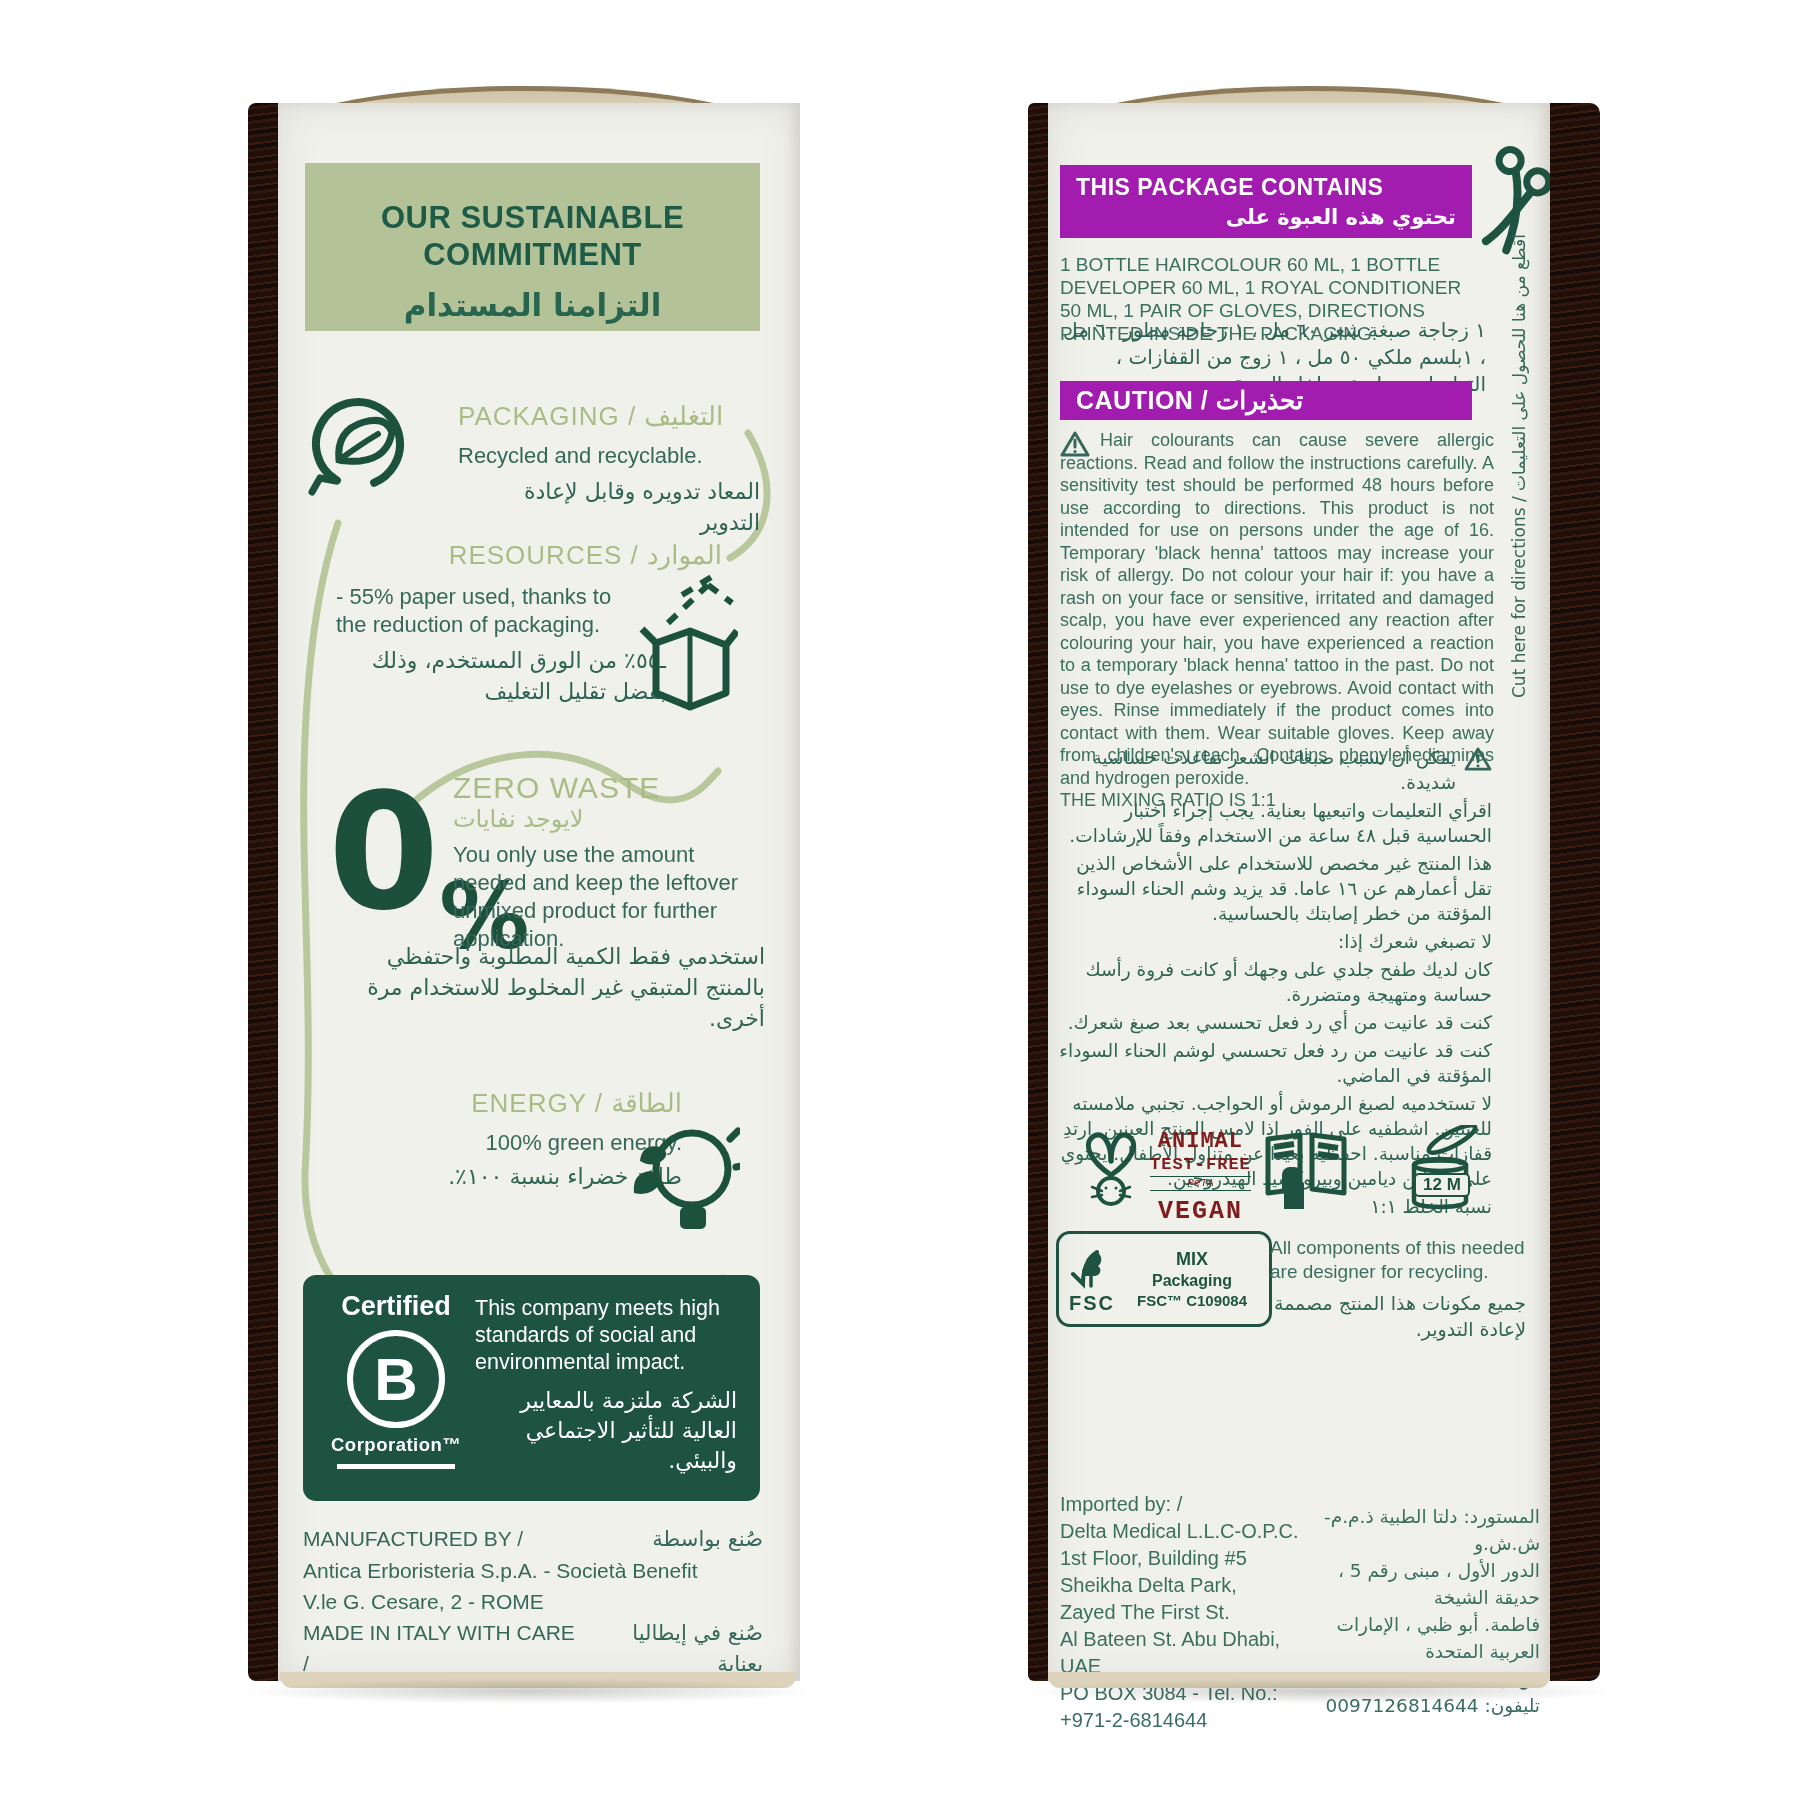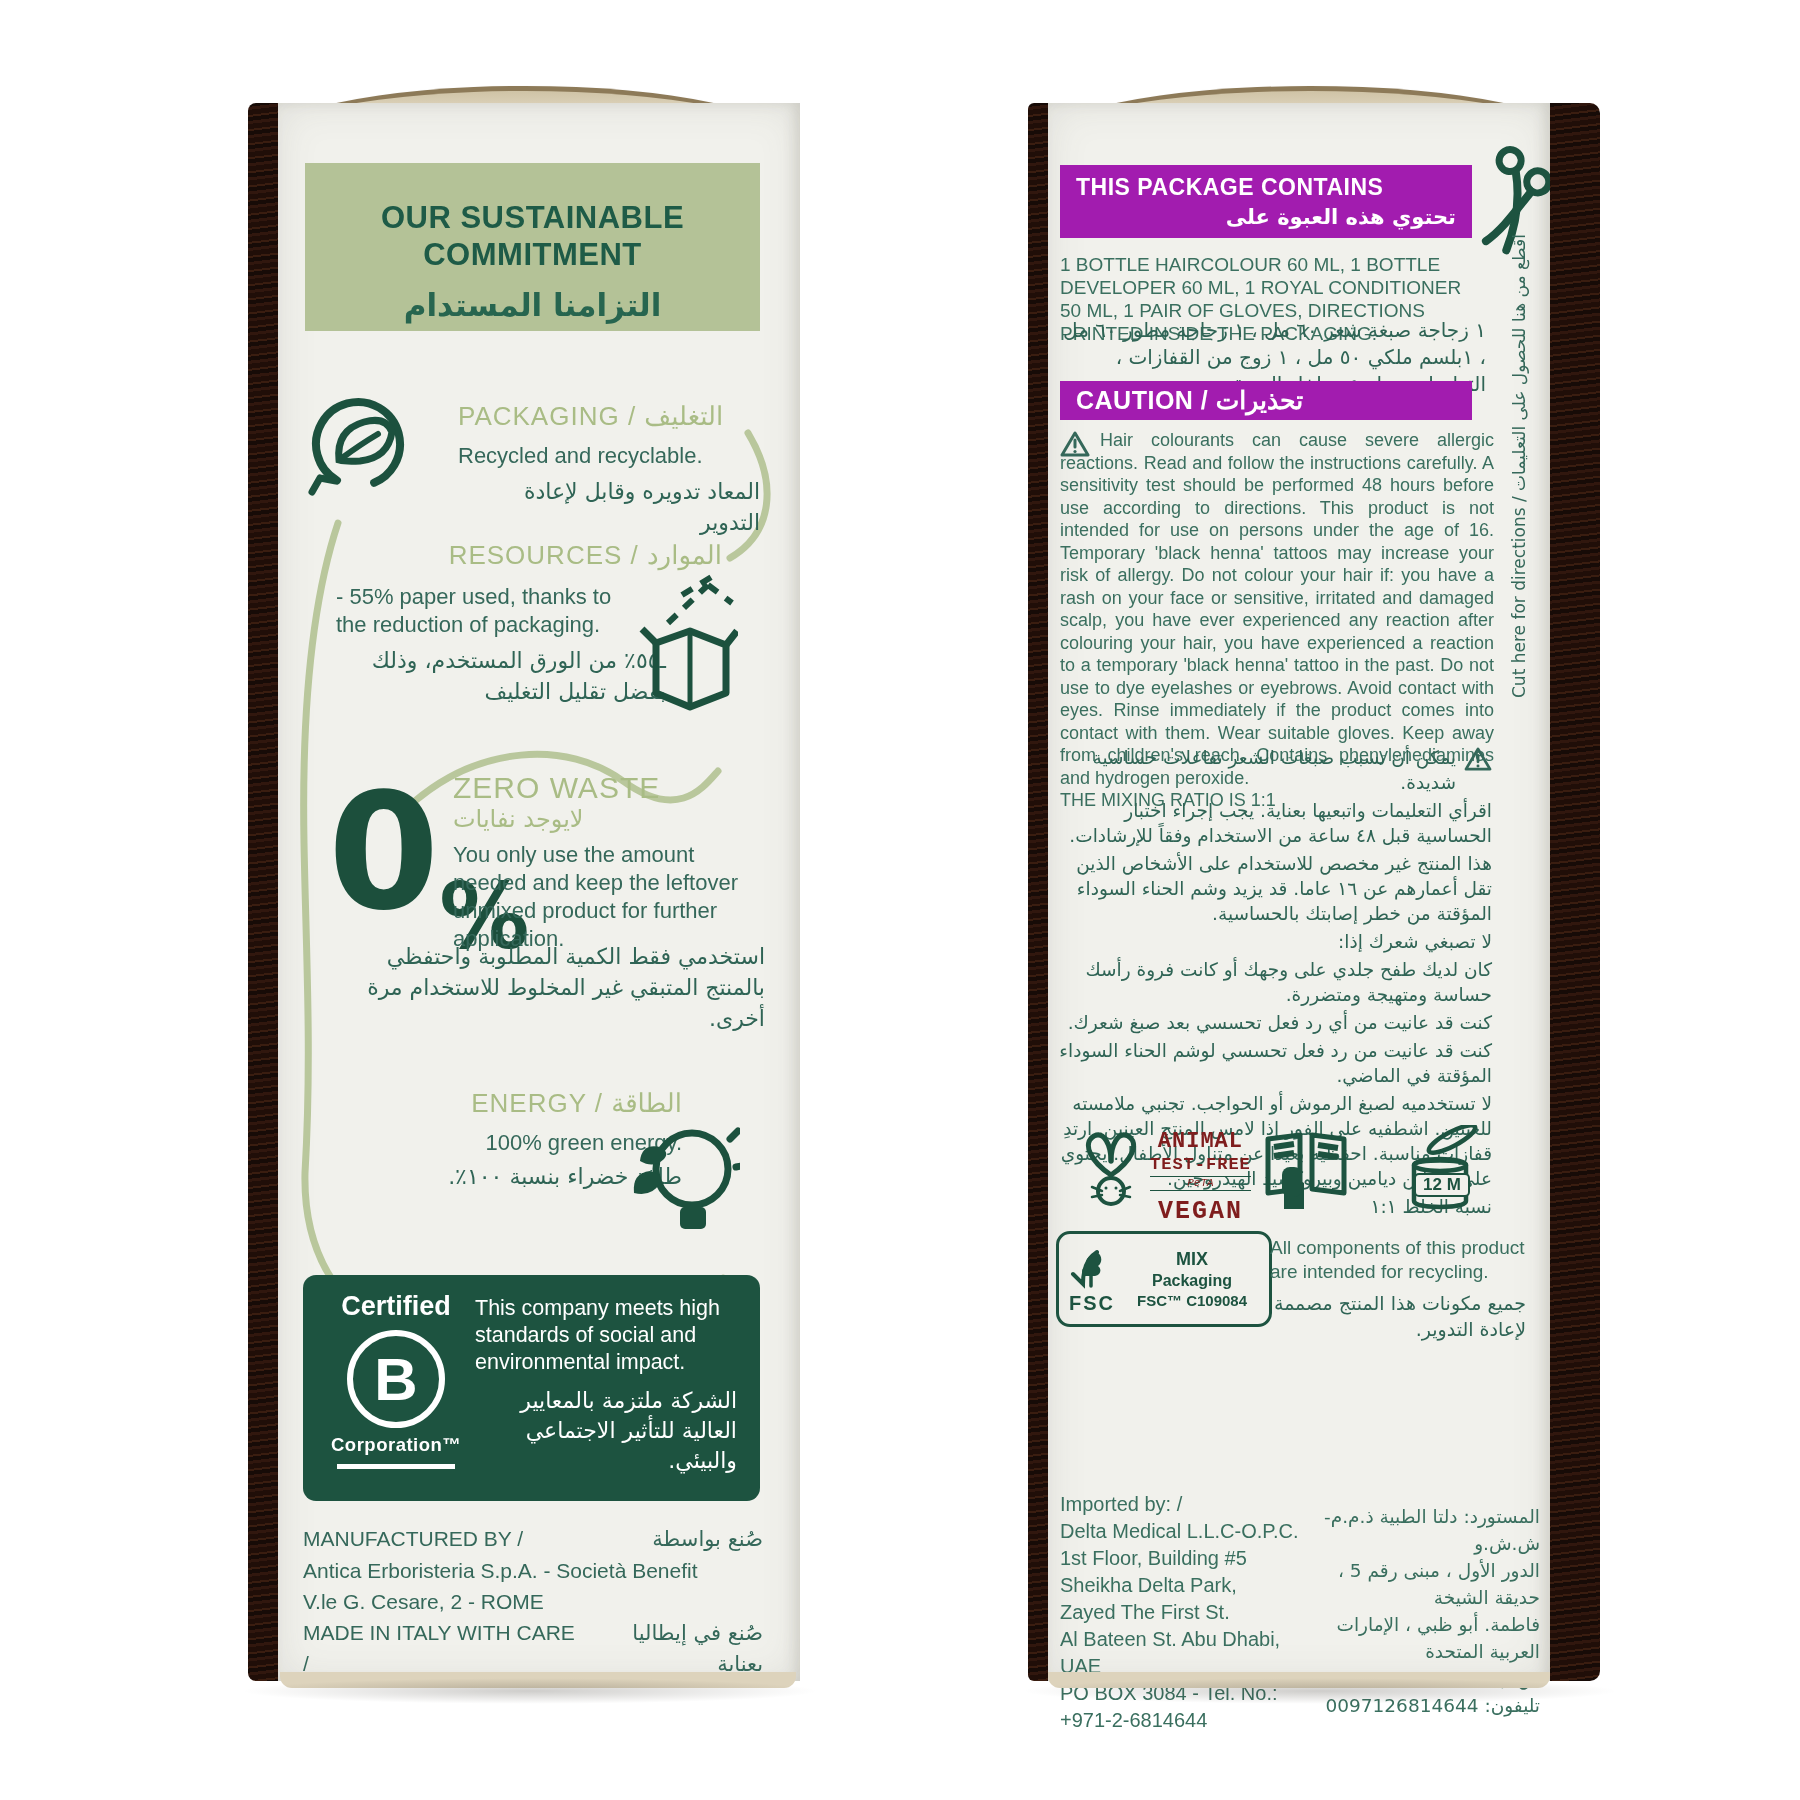--- a/index.html
+++ b/index.html
@@ -252,21 +252,21 @@
           </svg>
           <div style="font-weight:bold;font-size:20px;letter-spacing:2px;">FSC</div>
         </div>
         <div style="text-align:center;flex:1;">
           <div style="font-weight:bold;font-size:18px;">MIX</div>
           <div style="font-weight:bold;font-size:16px;margin-top:2px;">Packaging</div>
           <div style="font-weight:bold;font-size:15px;margin-top:2px;">FSC™ C109084</div>
         </div>
       </div>
       <div class="abs" style="left:222px;top:1133px;width:256px;">
-        <div class="body-en" style="font-size:19px;line-height:24px;">All components of this product are intended for recycling.</div>
+        <div class="body-en" style="font-size:19px;line-height:24px;">All components of this needed are designer for recycling.</div>
         <div class="ar" style="font-size:19px;line-height:26px;text-align:right;margin-top:6px;color:#2f6455;">جميع مكونات هذا المنتج مصممة لإعادة التدوير.</div>
       </div>
 
       <div class="abs imported" style="left:12px;top:1388px;width:250px;">
         <div>Imported by: /</div>
         <div>Delta Medical L.L.C-O.P.C.</div>
         <div>1st Floor, Building #5</div>
         <div>Sheikha Delta Park,</div>
         <div>Zayed The First St.</div>
         <div>Al Bateen St. Abu Dhabi, UAE</div>

